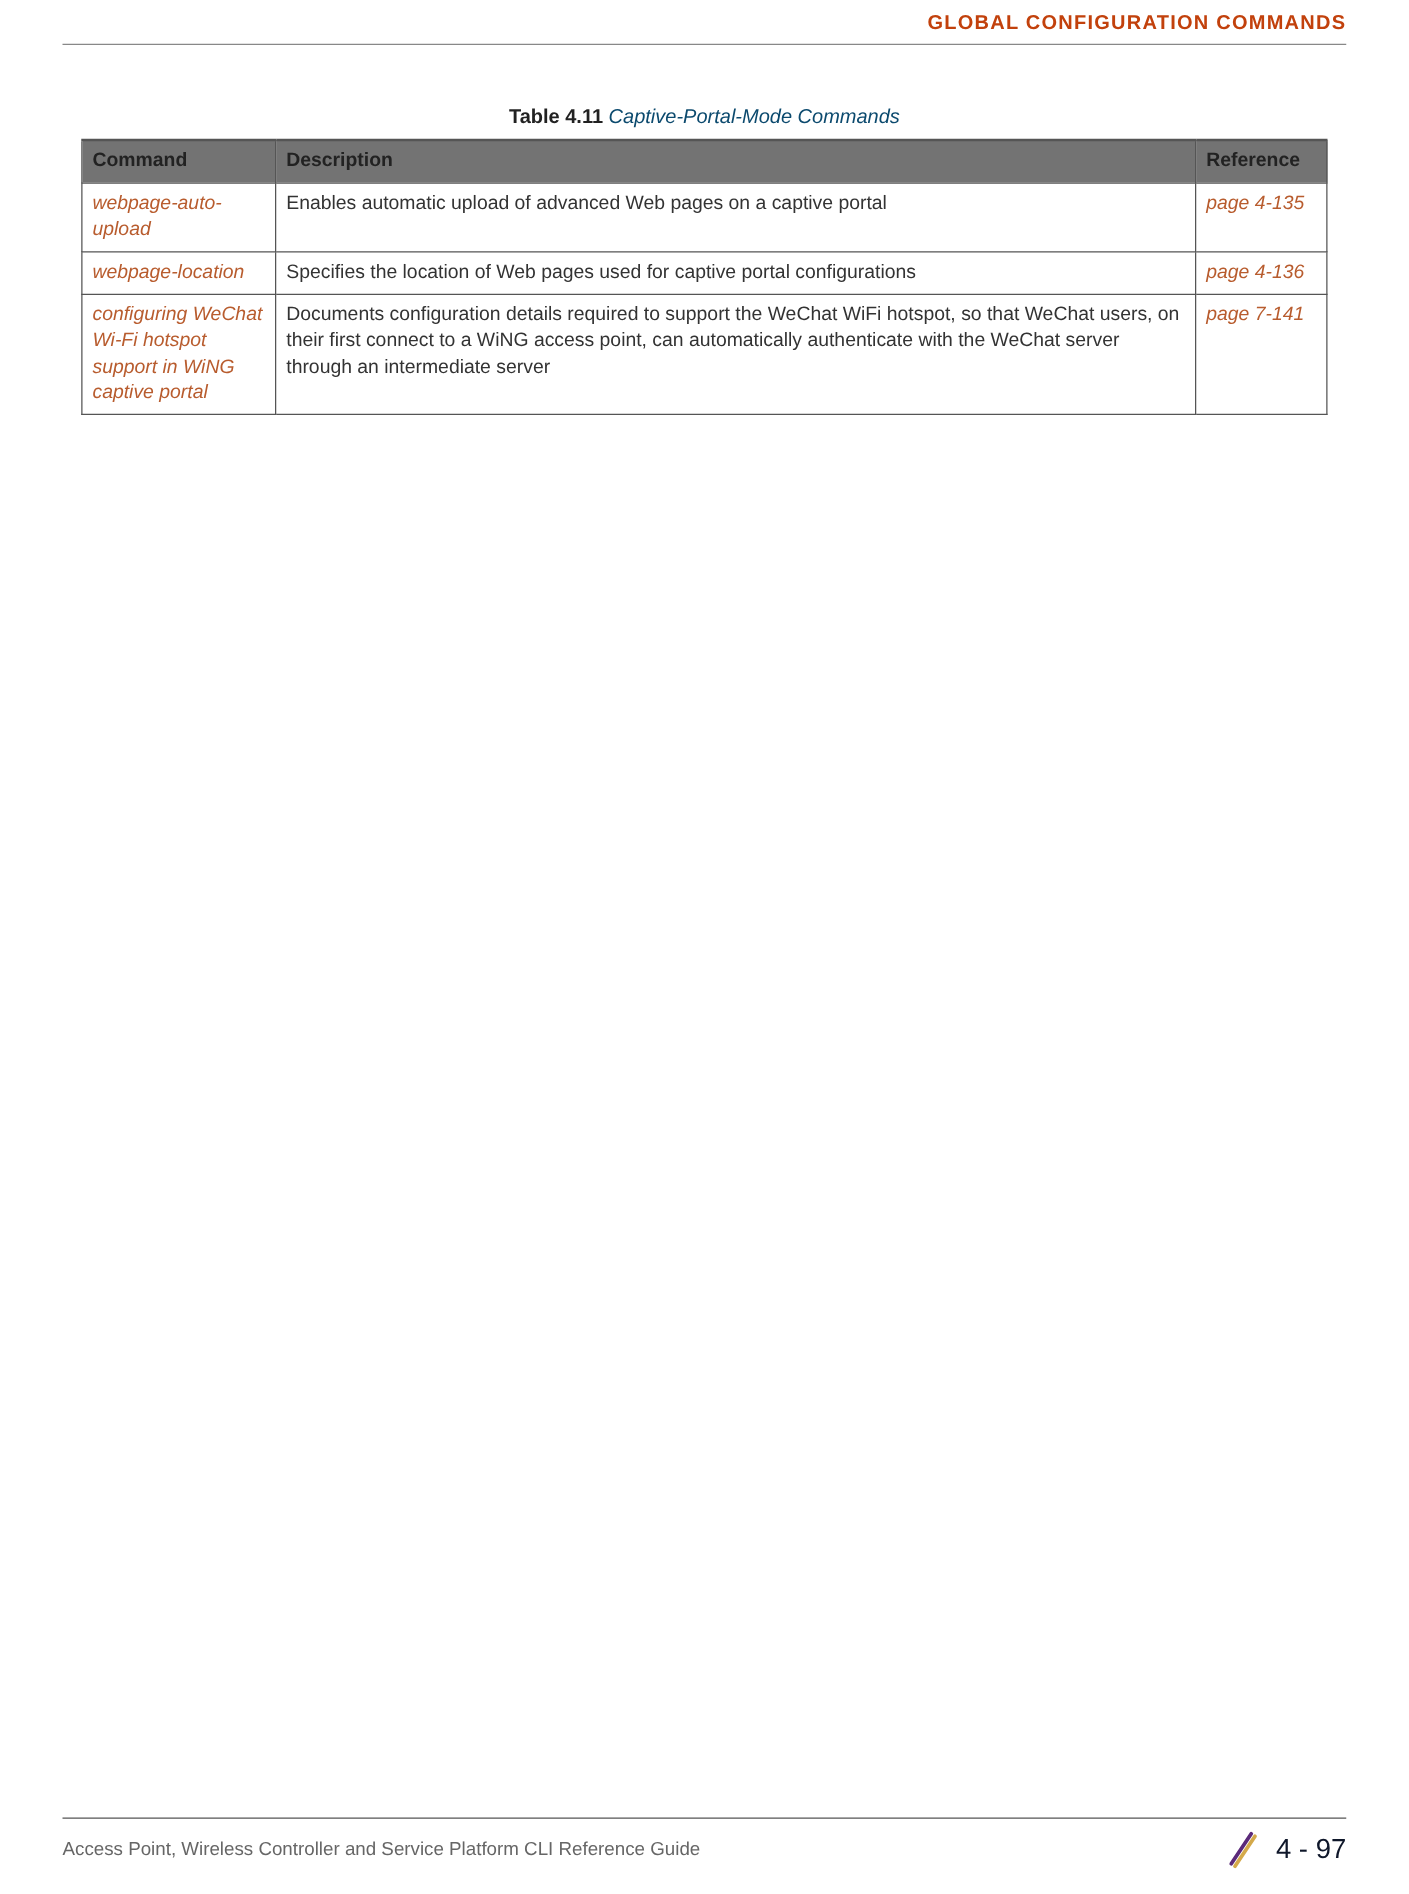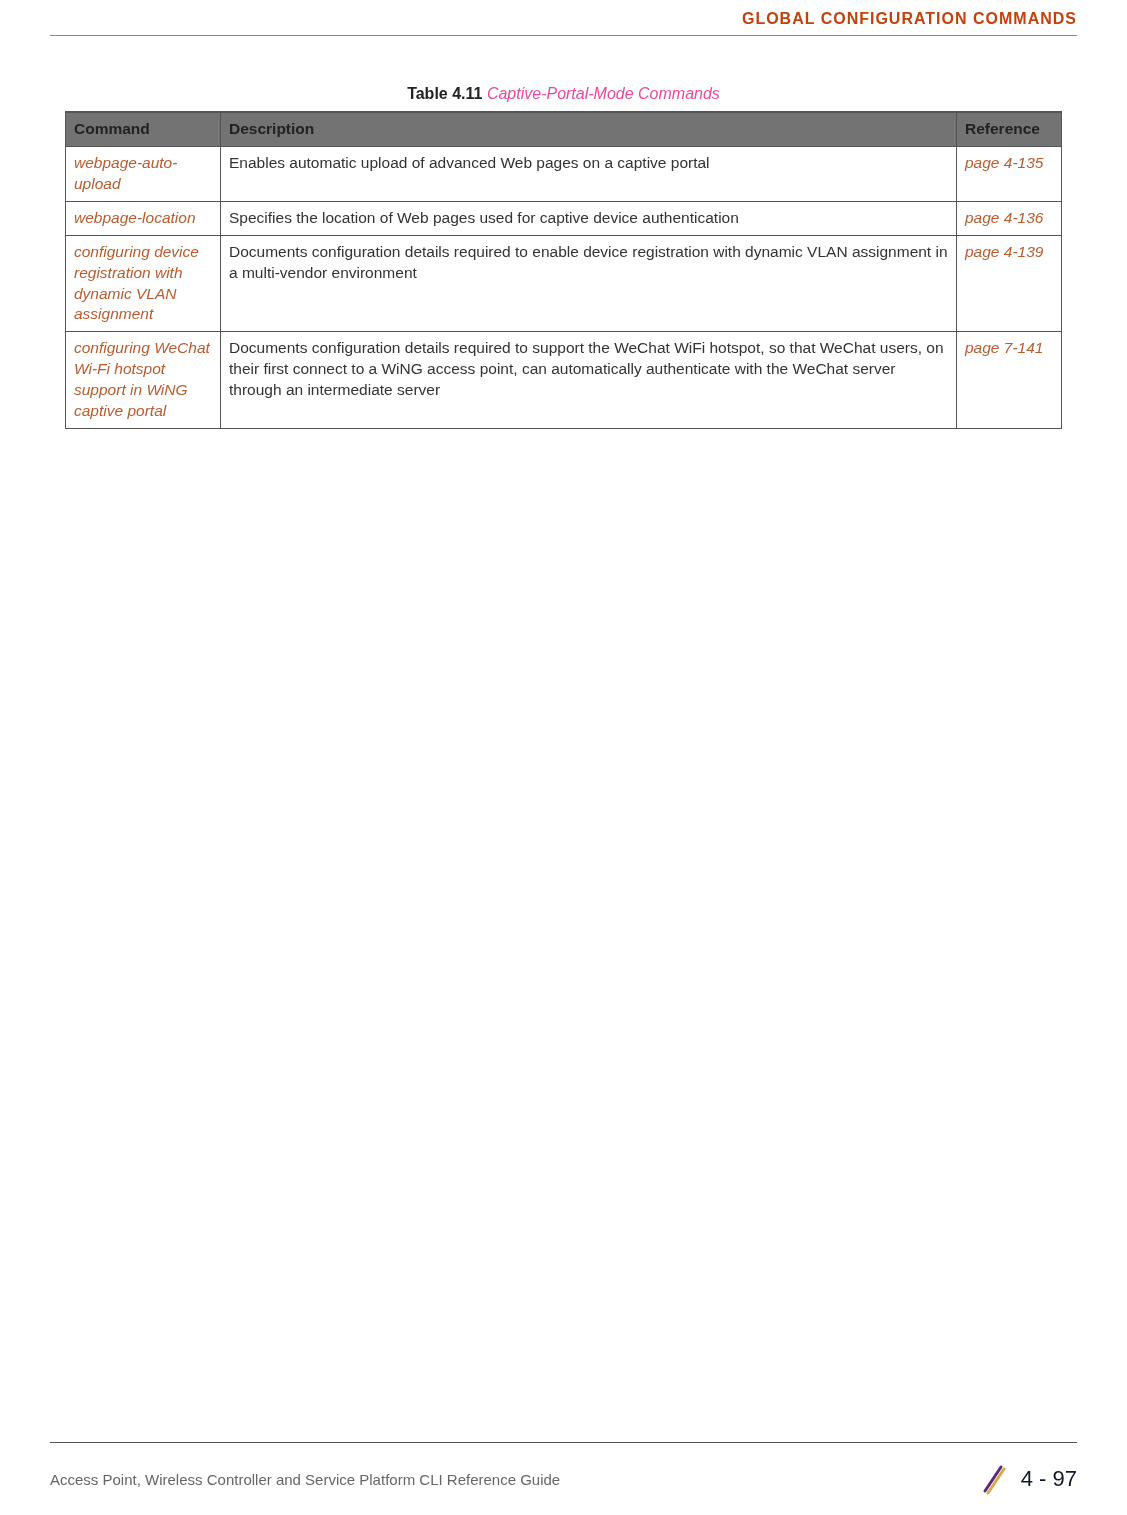--- a/index.html
+++ b/index.html
@@ -41,21 +41,21 @@
       text-align: center;
       font-size: 16px;
       margin-bottom: 8px;
     }
     .caption-bold {
       font-weight: bold;
       color: #222;
     }
     .caption-italic {
       font-style: italic;
-      color: #ec4899;
+      color: #0c4a6e;
     }
     table {
       width: 100%;
       border-collapse: collapse;
       table-layout: fixed;
     }
     th, td {
       border: 1px solid #555;
       padding: 6px 8px;
       text-align: left;
@@ -79,21 +79,21 @@
     .ref-cell {
       color: #b85c2e;
       font-style: italic;
     }
     .footer {
       position: absolute;
       bottom: 20px;
       left: 50px;
       right: 50px;
       border-top: 1px solid #555;
-      padding-top: 20px;
+      padding-top: 8px;
       display: flex;
       justify-content: space-between;
       align-items: center;
       font-size: 15px;
       color: #666;
     }
     .footer-left {
       font-weight: 300;
     }
     .footer-right {
@@ -142,27 +142,22 @@
       </tr>
     </thead>
     <tbody>
       <tr>
         <td class="cmd-cell">webpage-auto-upload</td>
         <td>Enables automatic upload of advanced Web pages on a captive portal</td>
         <td class="ref-cell">page 4-135</td>
       </tr>
       <tr>
         <td class="cmd-cell">webpage-location</td>
-        <td>Specifies the location of Web pages used for captive device authentication</td>
+        <td>Specifies the location of Web pages used for captive portal configurations</td>
         <td class="ref-cell">page 4-136</td>
-      </tr>
-      <tr>
-        <td class="cmd-cell">configuring device registration with dynamic VLAN assignment</td>
-        <td>Documents configuration details required to enable device registration with dynamic VLAN assignment in a multi-vendor environment</td>
-        <td class="ref-cell">page 4-139</td>
       </tr>
       <tr>
         <td class="cmd-cell">configuring WeChat Wi-Fi hotspot support in WiNG captive portal</td>
         <td>Documents configuration details required to support the WeChat WiFi hotspot, so that WeChat users, on their first connect to a WiNG access point, can automatically authenticate with the WeChat server through an intermediate server</td>
         <td class="ref-cell">page 7-141</td>
       </tr>
     </tbody>
   </table>
 </div>
 

